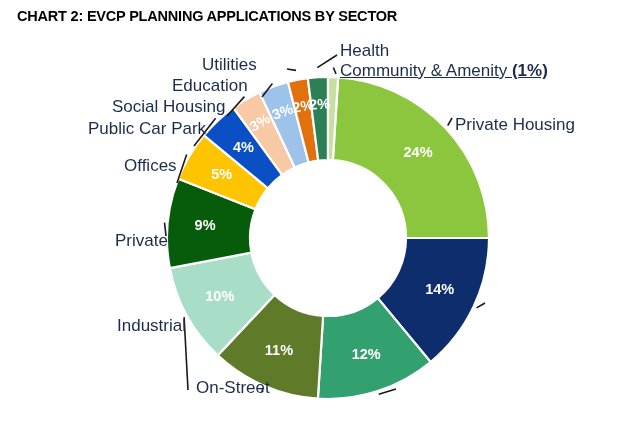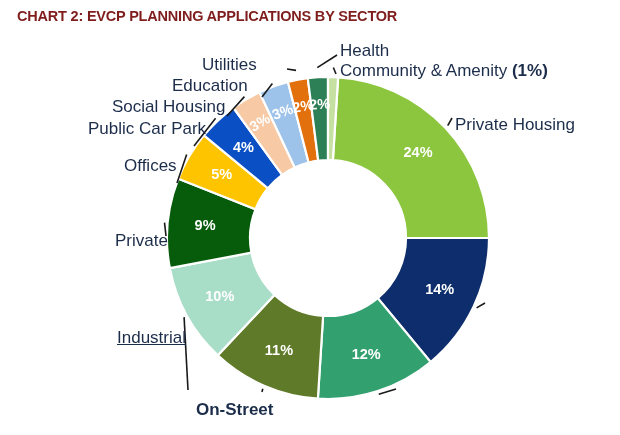--- a/index.html
+++ b/index.html
@@ -21,21 +21,21 @@
     inset: 0;
   }
 
   .chart-title {
     position: absolute;
     left: 17px;
     top: 8px;
     font-size: 14.5px;
     font-weight: bold;
     letter-spacing: -0.2px;
-    color: #7f1d1d;
+    color: #000000;
     white-space: nowrap;
     font-family: "Liberation Sans", sans-serif;
   }
 
   .donut-svg {
     position: absolute;
     left: 0;
     top: 0;
   }
 
@@ -114,33 +114,33 @@
         <path d="M 296.0215048528004 70.36285779064195 L 287 69" stroke="#1a1a1a" stroke-width="1.6" fill="none"></path>
         <path d="M 317.2841699371274 67.67675852643117 L 337 55" stroke="#1a1a1a" stroke-width="1.6" fill="none"></path>
         <path d="M 333.36056014427345 67.42421040798428 L 336 74" stroke="#1a1a1a" stroke-width="1.6" fill="none"></path>
       </g>
   </svg>
 
   <div class="cat-label right" style="left:455px; top:115px;">Private Housing</div>
 
 
 
-  <div class="cat-label left" style="left:196px; top:400px;font-weight:bold;">On-Street</div>
+  <div class="cat-label left" style="left:196px; top:378px;">On-Street</div>
 
-  <div class="cat-label left" style="left:117px; top:328px;text-decoration:underline;">Industrial</div>
+  <div class="cat-label left" style="left:117px; top:316px;">Industrial</div>
 
   <div class="cat-label left" style="left:115px; top:231px;">Private</div>
 
   <div class="cat-label left" style="left:124px; top:156px;">Offices</div>
 
   <div class="cat-label left" style="left:88px; top:119px;">Public Car Park</div>
 
   <div class="cat-label left" style="left:112px; top:97px;">Social Housing</div>
 
   <div class="cat-label left" style="left:172px; top:76px;">Education</div>
 
   <div class="cat-label left" style="left:202px; top:55px;">Utilities</div>
 
   <div class="cat-label right" style="left:340px; top:41px;">Health</div>
 
-  <div class="cat-label right" style="left:340px; top:61px;"><span>Community &amp; Amenity </span><span class="pct-inline">(1%)</span></div>
+  <div class="cat-label right" style="left:340px; top:61px;text-decoration:underline;"><span>Community &amp; Amenity </span><span class="pct-inline">(1%)</span></div>
 
 </div>
 
 </body></html>

